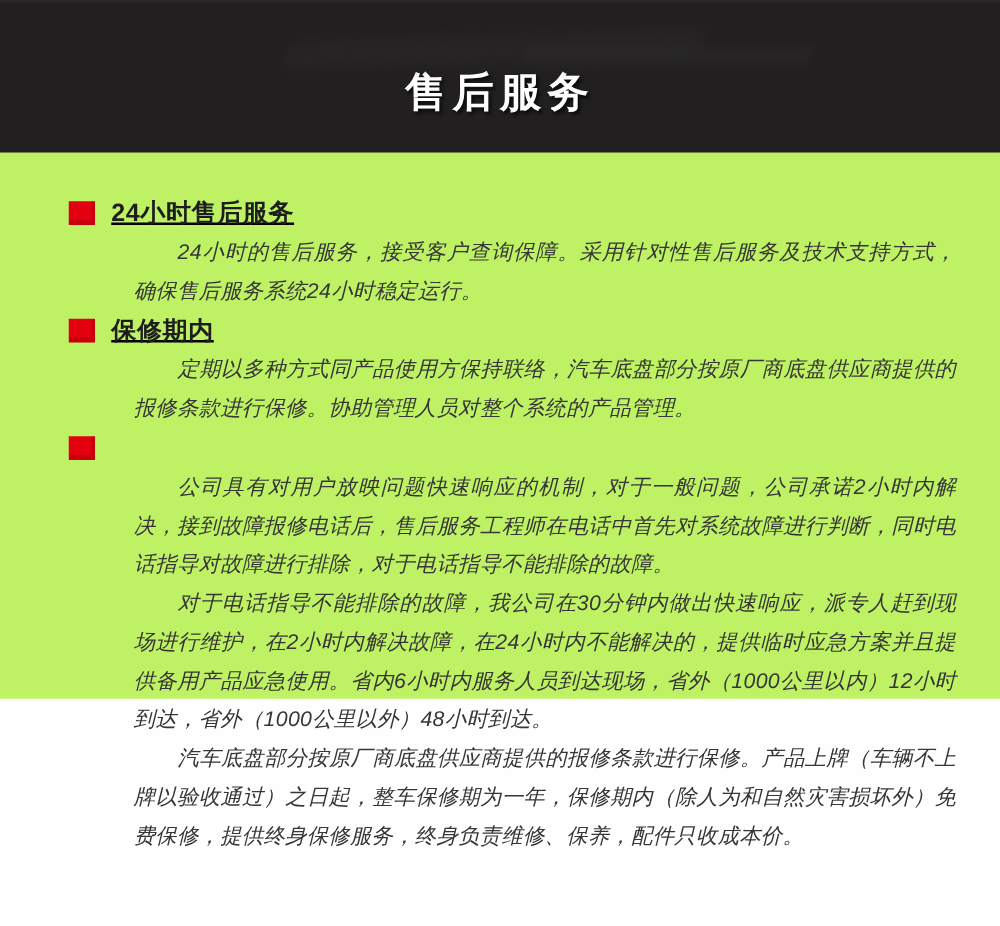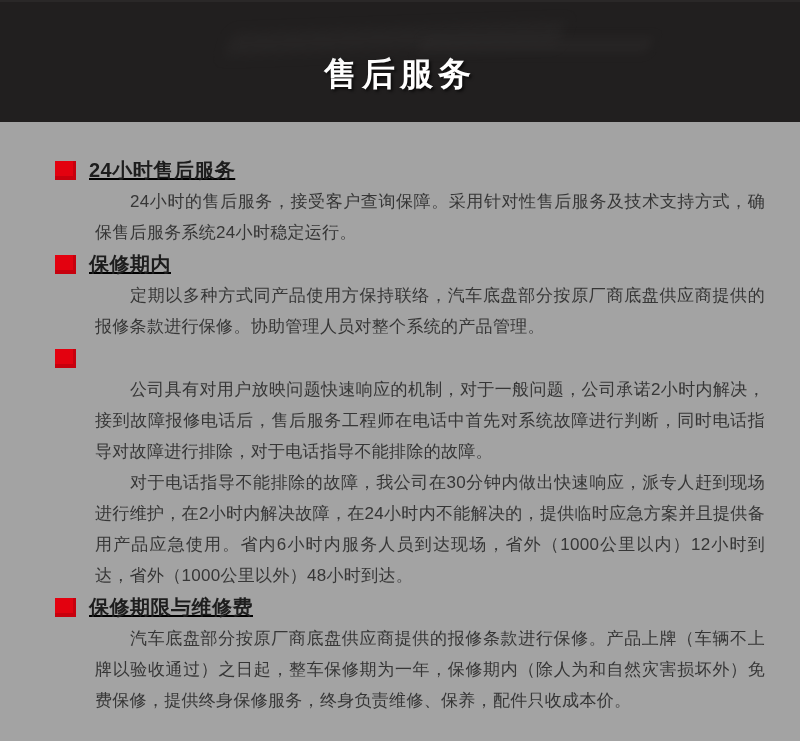--- a/index.html
+++ b/index.html
@@ -6,22 +6,22 @@
   html, body { margin: 0; padding: 0; }
   body {
     width: 800px;
     height: 741px;
     background: #fefefe;
     font-family: "Liberation Sans", sans-serif;
     overflow: hidden;
   }
   .page {
     width: 800px;
-    height: 741px;
-    background: #a3a3a3;
+    height: 559px;
+    background: #bef264;
     position: relative;
   }
   
   .banner {
     position: relative;
     height: 122px;
     background: #211f1f;
     border-top: 2px solid #2a2828;
     display: flex;
     align-items: center;
@@ -77,21 +77,21 @@
     margin-right: 13px;
     flex: 0 0 auto;
   }
   .heading-text {
     font-size: 20px;
     font-weight: bold;
     color: #1d1d1d;
     letter-spacing: 0.5px;
     white-space: nowrap;
   }
-  .section-body { margin-left: 40px; }
+  .section-body { margin-left: 52px; font-style: italic; }
   .section-body p {
     margin: 0;
     font-size: 17px;
     line-height: 31px;
     color: #363636;
     text-align: justify;
     text-indent: 35px;
     letter-spacing: 0.3px;
   }
 </style>
@@ -132,23 +132,19 @@
       <div class="section-heading">
         <span class="bullet"></span>
       </div>
       <div class="section-body">
         <p>公司具有对用户放映问题快速响应的机制，对于一般问题，公司承诺2小时内解决，接到故障报修电话后，售后服务工程师在电话中首先对系统故障进行判断，同时电话指导对故障进行排除，对于电话指导不能排除的故障。</p>
         <p>对于电话指导不能排除的故障，我公司在30分钟内做出快速响应，派专人赶到现场进行维护，在2小时内解决故障，在24小时内不能解决的，提供临时应急方案并且提供备用产品应急使用。省内6小时内服务人员到达现场，省外（1000公里以内）12小时到达，省外（1000公里以外）48小时到达。</p>
       </div>
     </div>
 
     <div class="section">
-      <div class="section-heading">
-        <span class="bullet"></span>
-        <span class="heading-text">保修期限与维修费</span>
-      </div>
       <div class="section-body">
         <p>汽车底盘部分按原厂商底盘供应商提供的报修条款进行保修。产品上牌（车辆不上牌以验收通过）之日起，整车保修期为一年，保修期内（除人为和自然灾害损坏外）免费保修，提供终身保修服务，终身负责维修、保养，配件只收成本价。</p>
       </div>
     </div>
 
   </div>
 </div>
 
 </body></html>

